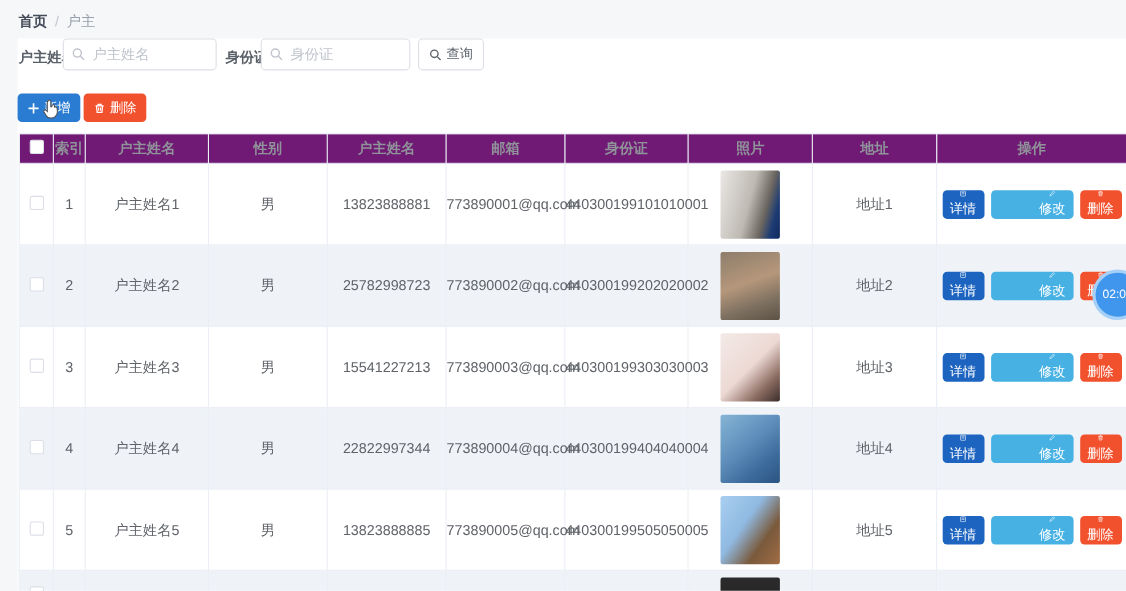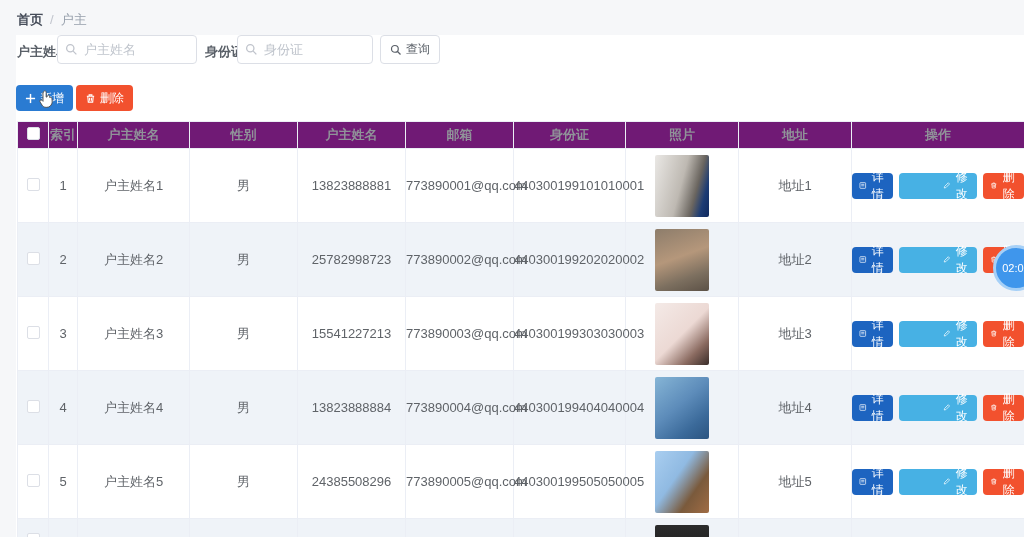--- a/index.html
+++ b/index.html
@@ -55,21 +55,21 @@
   .photo { width:54px; height:62px; margin:0 auto; border-radius:2px; }
   .p1 { background:linear-gradient(105deg,#eae8e5 0%,#beb9b2 48%,#6a655f 72%,#1d3c74 86%,#10295e 100%); }
   .p2 { background:linear-gradient(160deg,#8d7d6b 0%,#b5977b 45%,#7c6f5f 75%,#5c5146 100%); }
   .p3 { background:linear-gradient(135deg,#f4eae7 0%,#ecd9d4 50%,#8a6a60 78%,#3a2d29 100%); }
   .p4 { background:linear-gradient(140deg,#86b5d6 0%,#5d8cba 45%,#3b6a9a 75%,#2b5480 100%); }
   .p5 { background:linear-gradient(125deg,#a9cef0 0%,#90bae2 40%,#7a5a3c 70%,#a06c44 100%); }
   .p6 { background:linear-gradient(180deg,#2c2c2c 0%,#101010 100%); margin-top:6px; }
 
   .actions { display:flex; justify-content:center; gap:6px; }
   .abtn { height:26px; border:none; border-radius:4px; font-size:12px; color:#fff;
-    display:inline-flex; align-items:center; gap:3px; padding:0 7px; cursor:pointer; }
+    display:inline-flex; align-items:center; gap:3px; padding:0 7px; cursor:pointer;flex-direction:column; }
   .abtn svg { width:11px; height:11px; }
   .a-detail { background:#1d64c0; }
   .a-edit { background:#47b1e4;padding-left:44px; }
   .a-del { background:#f2512e; }
 
   
   .watermark { position:absolute; left:452px; top:293px; font-size:23px; letter-spacing:7px;
     color:#8f959c; opacity:.42; pointer-events:none; }
 
   
@@ -279,21 +279,21 @@
                   </button>
             </div>
               </td>
           </tr>
 
           <tr>
             <td><span class="cb"></span></td>
             <td>4</td>
             <td>户主姓名4</td>
             <td>男</td>
-            <td>13823888884</td>
+            <td>22822997344</td>
             <td>773890004@qq.com</td>
             <td>440300199404040004</td>
             <td>
                 <div class="photo p4"></div>
               </td>
             <td>地址4</td>
             <td>
                 <div class="actions">
               <button class="abtn a-detail">
                     <svg viewBox="0 0 12 12" fill="none" stroke="#fff" stroke-width="1.1">
@@ -319,21 +319,21 @@
                   </button>
             </div>
               </td>
           </tr>
 
           <tr>
             <td><span class="cb"></span></td>
             <td>5</td>
             <td>户主姓名5</td>
             <td>男</td>
-            <td>24385508296</td>
+            <td>13823888885</td>
             <td>773890005@qq.com</td>
             <td>440300199505050005</td>
             <td>
                 <div class="photo p5"></div>
               </td>
             <td>地址5</td>
             <td>
                 <div class="actions">
               <button class="abtn a-detail">
                     <svg viewBox="0 0 12 12" fill="none" stroke="#fff" stroke-width="1.1">

